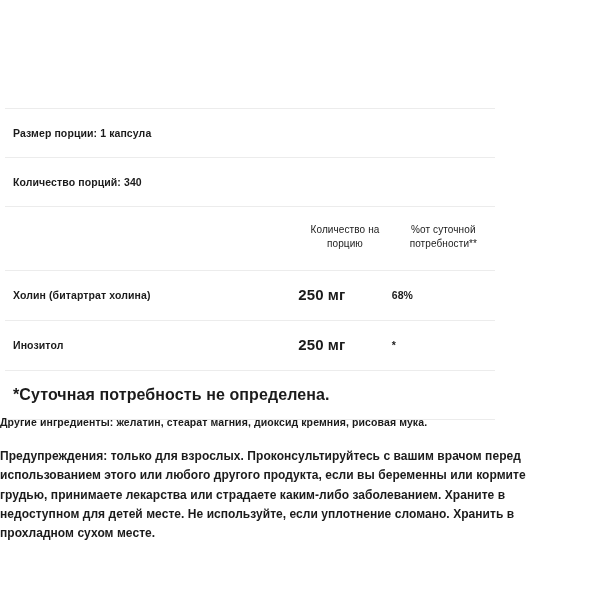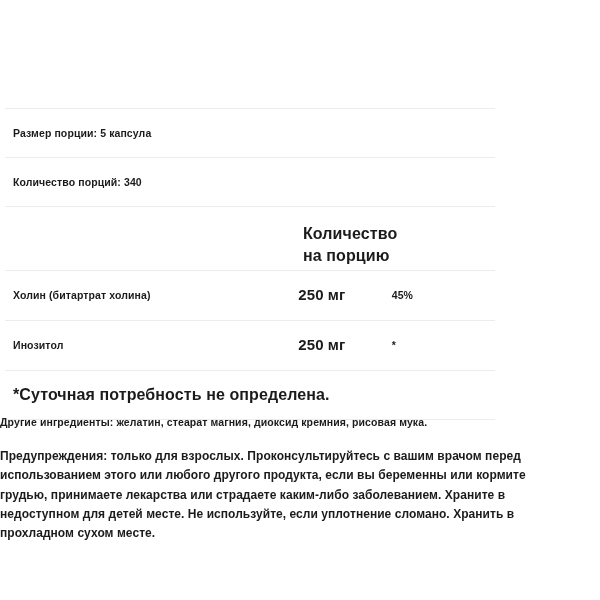--- a/index.html
+++ b/index.html
@@ -69,24 +69,25 @@
 
   .cell-dv {
     width: 105px;
     font-size: 10.5px;
     font-weight: bold;
     letter-spacing: 0.1px;
     line-height: 1.35;
   }
 
   .header-label {
-    font-size: 16px;
-    font-weight: bold;
+    font-size: 10px;
+    font-weight: normal;
     line-height: 1.35;
     letter-spacing: 0.1px;
+    text-align: center;
   }
 
   .single-line {
     font-size: 10.5px;
     font-weight: bold;
     letter-spacing: 0.1px;
   }
 
   .footnote-text {
     font-size: 16px;
@@ -122,42 +123,43 @@
 </head>
 <body>
 
 <div class="page">
 
   <div class="panel">
 
     <div class="rule"></div>
 
     <div class="row row-serving">
-      <span class="single-line">Размер порции: 5 капсула</span>
+      <span class="single-line">Размер порции: 1 капсула</span>
     </div>
 
     <div class="rule"></div>
 
     <div class="row row-count">
       <span class="single-line">Количество порций: 340</span>
     </div>
 
     <div class="rule"></div>
 
     <div class="row row-header">
       <div class="cell-name header-label"></div>
       <div class="cell-amount header-label">Количество на порцию</div>
+      <div class="cell-dv header-label">%от суточной потребности**</div>
     </div>
 
     <div class="rule"></div>
 
     <div class="row row-item">
       <div class="cell-name">Холин (битартрат холина)</div>
       <div class="cell-amount">250 мг</div>
-      <div class="cell-dv">45%</div>
+      <div class="cell-dv">68%</div>
     </div>
 
     <div class="rule"></div>
 
     <div class="row row-item">
       <div class="cell-name">Инозитол</div>
       <div class="cell-amount">250 мг</div>
       <div class="cell-dv">*</div>
     </div>
 

